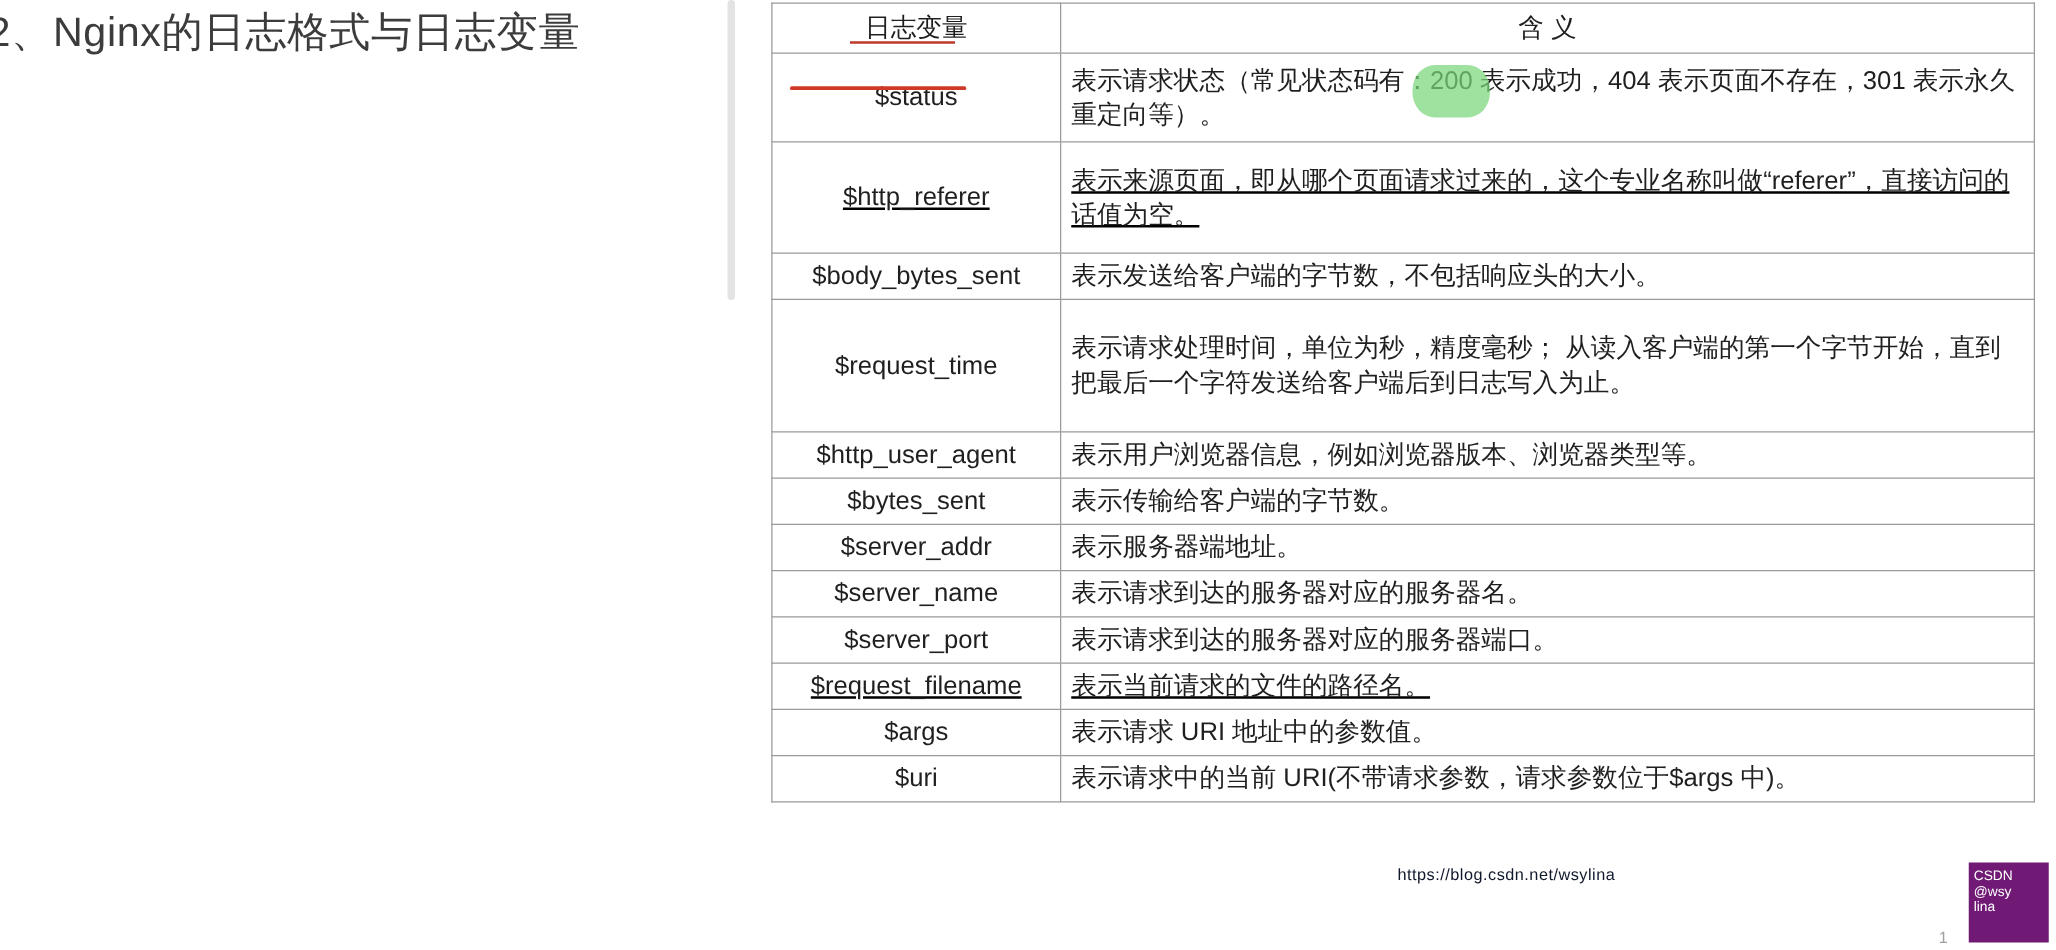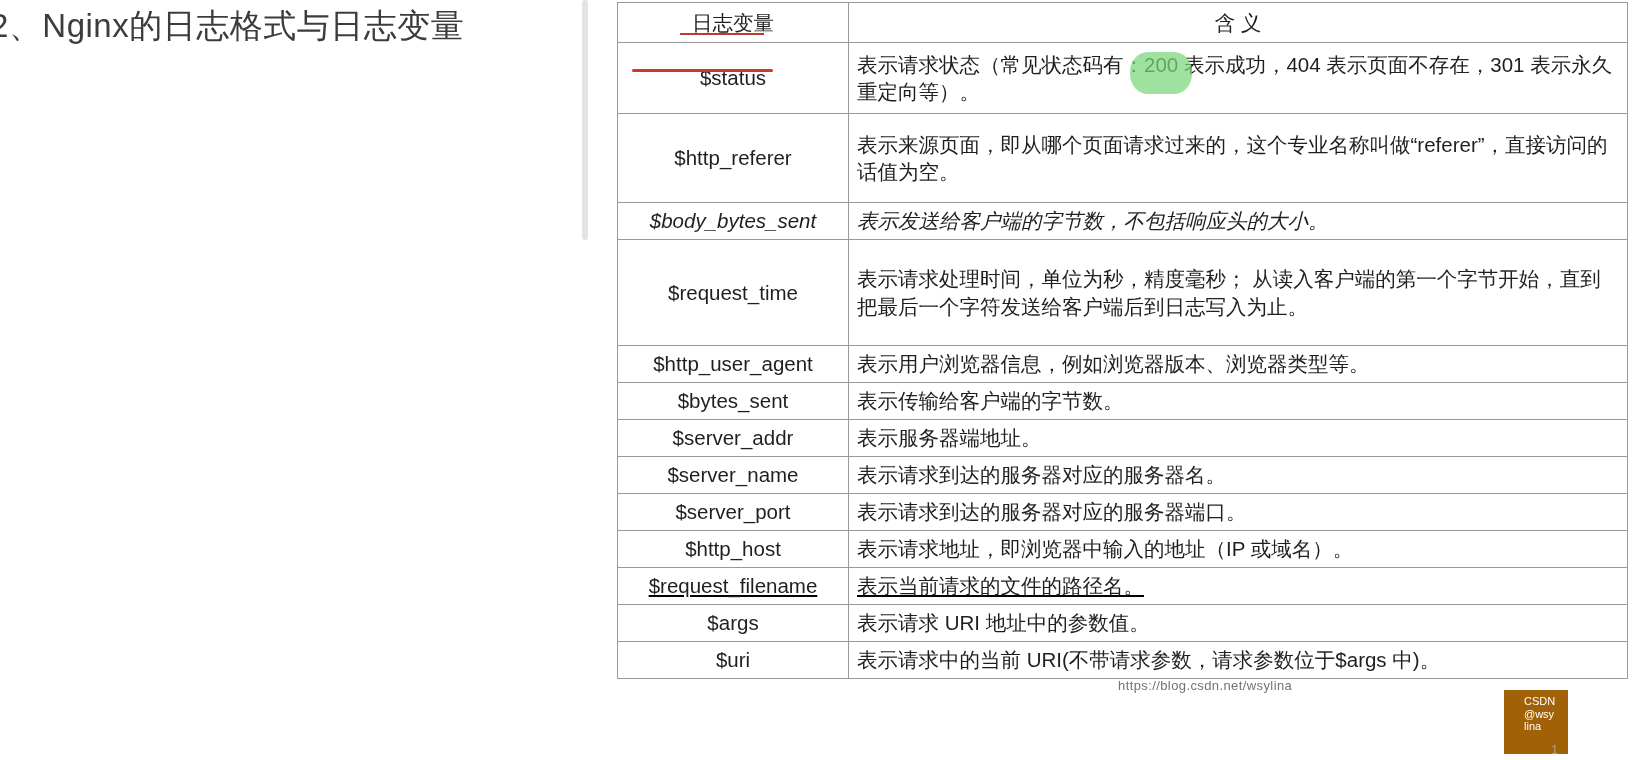--- a/index.html
+++ b/index.html
@@ -65,22 +65,22 @@
     padding-left: 12px;
     padding-top: 5px;
     padding-bottom: 5px;
   }
   .hdr { text-align: center; vertical-align: middle; }
 
   .r-h { height: 37px; }
   .r1  { height: 38px; }
   .r2  { height: 38px; }
   .r3  { height: 71px; }
-  .r4  { height: 89px; }
-  .r5  { height: 37px; font-style: italic; }
+  .r4  { height: 89px; text-decoration: underline; }
+  .r5  { height: 37px; }
   .r6  { height: 106px; }
   .r7  { height: 37px; }
   .r8  { height: 37px; }
   .r9  { height: 37px; }
   .r10 { height: 37px; margin-top: 36px; }
   .r11 { height: 37px; }
   .r12 { height: 37px; }
   .r13 { height: 37px; text-decoration: underline; }
   .r14 { height: 37px; }
   .r15 { height: 37px; }
@@ -111,38 +111,38 @@
     height: 42px;
     background: rgba(122, 214, 122, 0.72);
     border-radius: 18px / 20px;
     filter: blur(0.4px);
   }
 
   
   .watermark {
     position: absolute;
     left: 1118px;
-    top: 678px;
+    top: 692px;
     font-size: 13px;
-    color: #737373;
+    color: #0f172a;
     letter-spacing: 0.4px;
     white-space: nowrap;
     font-family: "Liberation Sans", sans-serif;
   }
   .logo-badge {
     position: absolute;
-    left: 1504px;
+    left: 1575px;
     top: 690px;
     width: 64px;
     height: 64px;
-    background: #a16207;
+    background: #701a75;
     color: #ffffff;
     font-size: 11px;
     line-height: 1.15;
-    padding: 5px 20px;
+    padding: 5px 4px;
     overflow: hidden;
   }
   .logo-badge .ln { display: block; }
   .page-number {
     position: absolute;
     left: 1551px;
     top: 742px;
     font-size: 13px;
     color: #a0a0a0;
   }
@@ -207,24 +207,20 @@
           <td class="desc-cell">表示服务器端地址。</td>
         </tr>
         <tr class="r10">
           <td class="var-cell">$server_name</td>
           <td class="desc-cell">表示请求到达的服务器对应的服务器名。</td>
         </tr>
         <tr class="r11">
           <td class="var-cell">$server_port</td>
           <td class="desc-cell">表示请求到达的服务器对应的服务器端口。</td>
         </tr>
-        <tr class="r12">
-          <td class="var-cell">$http_host</td>
-          <td class="desc-cell">表示请求地址，即浏览器中输入的地址（IP 或域名）。</td>
-        </tr>
         <tr class="r13">
           <td class="var-cell">$request_filename</td>
           <td class="desc-cell">表示当前请求的文件的路径名。</td>
         </tr>
         <tr class="r14">
           <td class="var-cell">$args</td>
           <td class="desc-cell">表示请求 URI 地址中的参数值。</td>
         </tr>
         <tr class="r15">
           <td class="var-cell">$uri</td>

